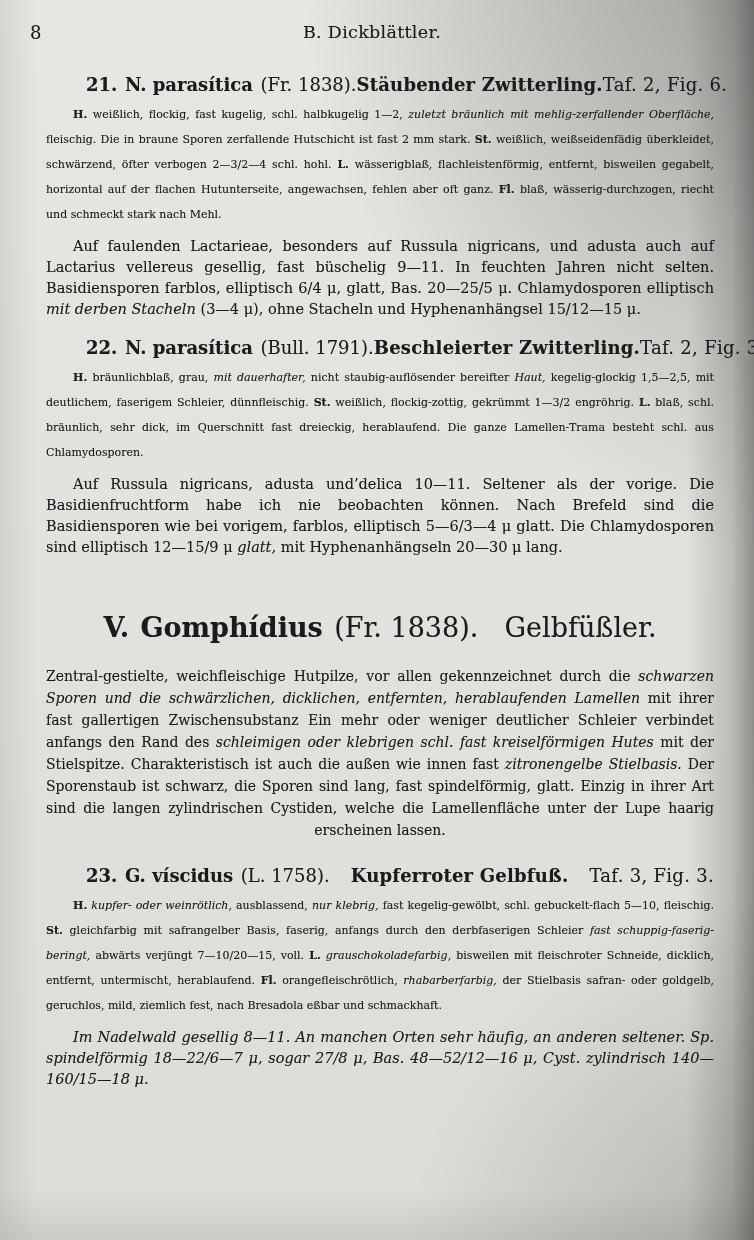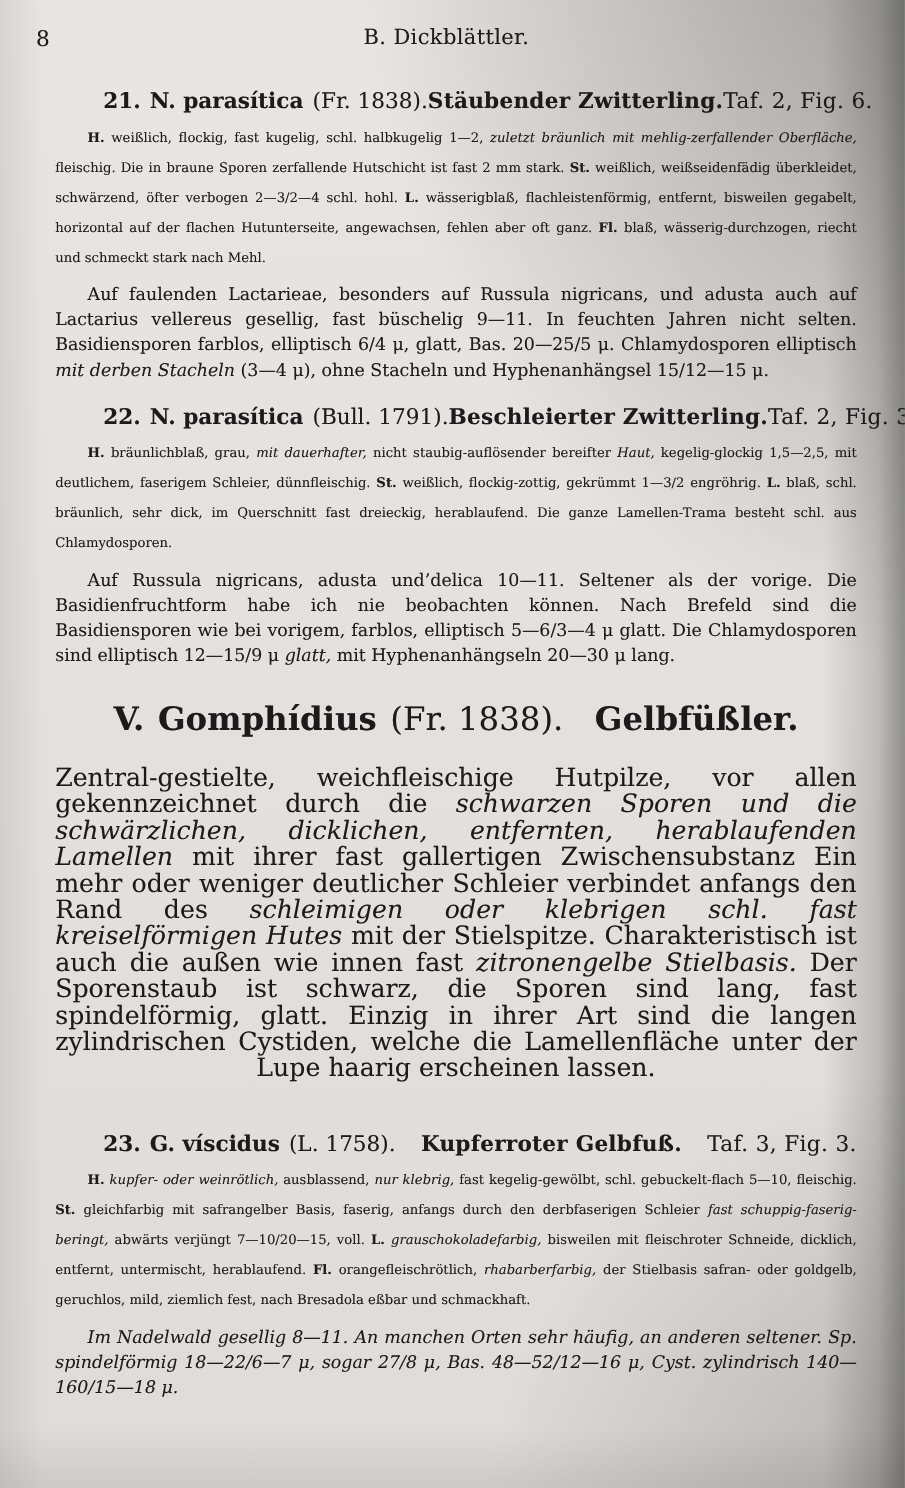--- a/index.html
+++ b/index.html
@@ -51,26 +51,26 @@
 
   .genus-section{margin-top:26px;}
   .sec-title{
     margin:0 0 22px 0;
     font-size:27px;font-weight:400;
     text-align:center;white-space:nowrap;
     display:flex;justify-content:center;align-items:baseline;gap:.42em;
   }
   .sec-num,.sec-genus{font-weight:700;}
   .sec-auth{font-weight:400;}
-  .sec-common{font-weight:700;margin-left:.55em;}
+  .sec-common{font-weight:400;margin-left:.55em;margin-top:28px;}
   .intro{
-    font-size:21px;line-height:22px;
+    font-size:14px;line-height:22px;
     text-align:justify;text-align-last:center;
     hyphens:auto;-webkit-hyphens:auto;
-    margin-bottom:42px;
+    margin-bottom:24px;
   }
   .entry-23 .note{margin-bottom:0;font-style:italic;}
 </style>
 </head>
 <body>
 
 <div class="page">
 
   <header class="pg-head">
     <span class="pg-num">8</span>

